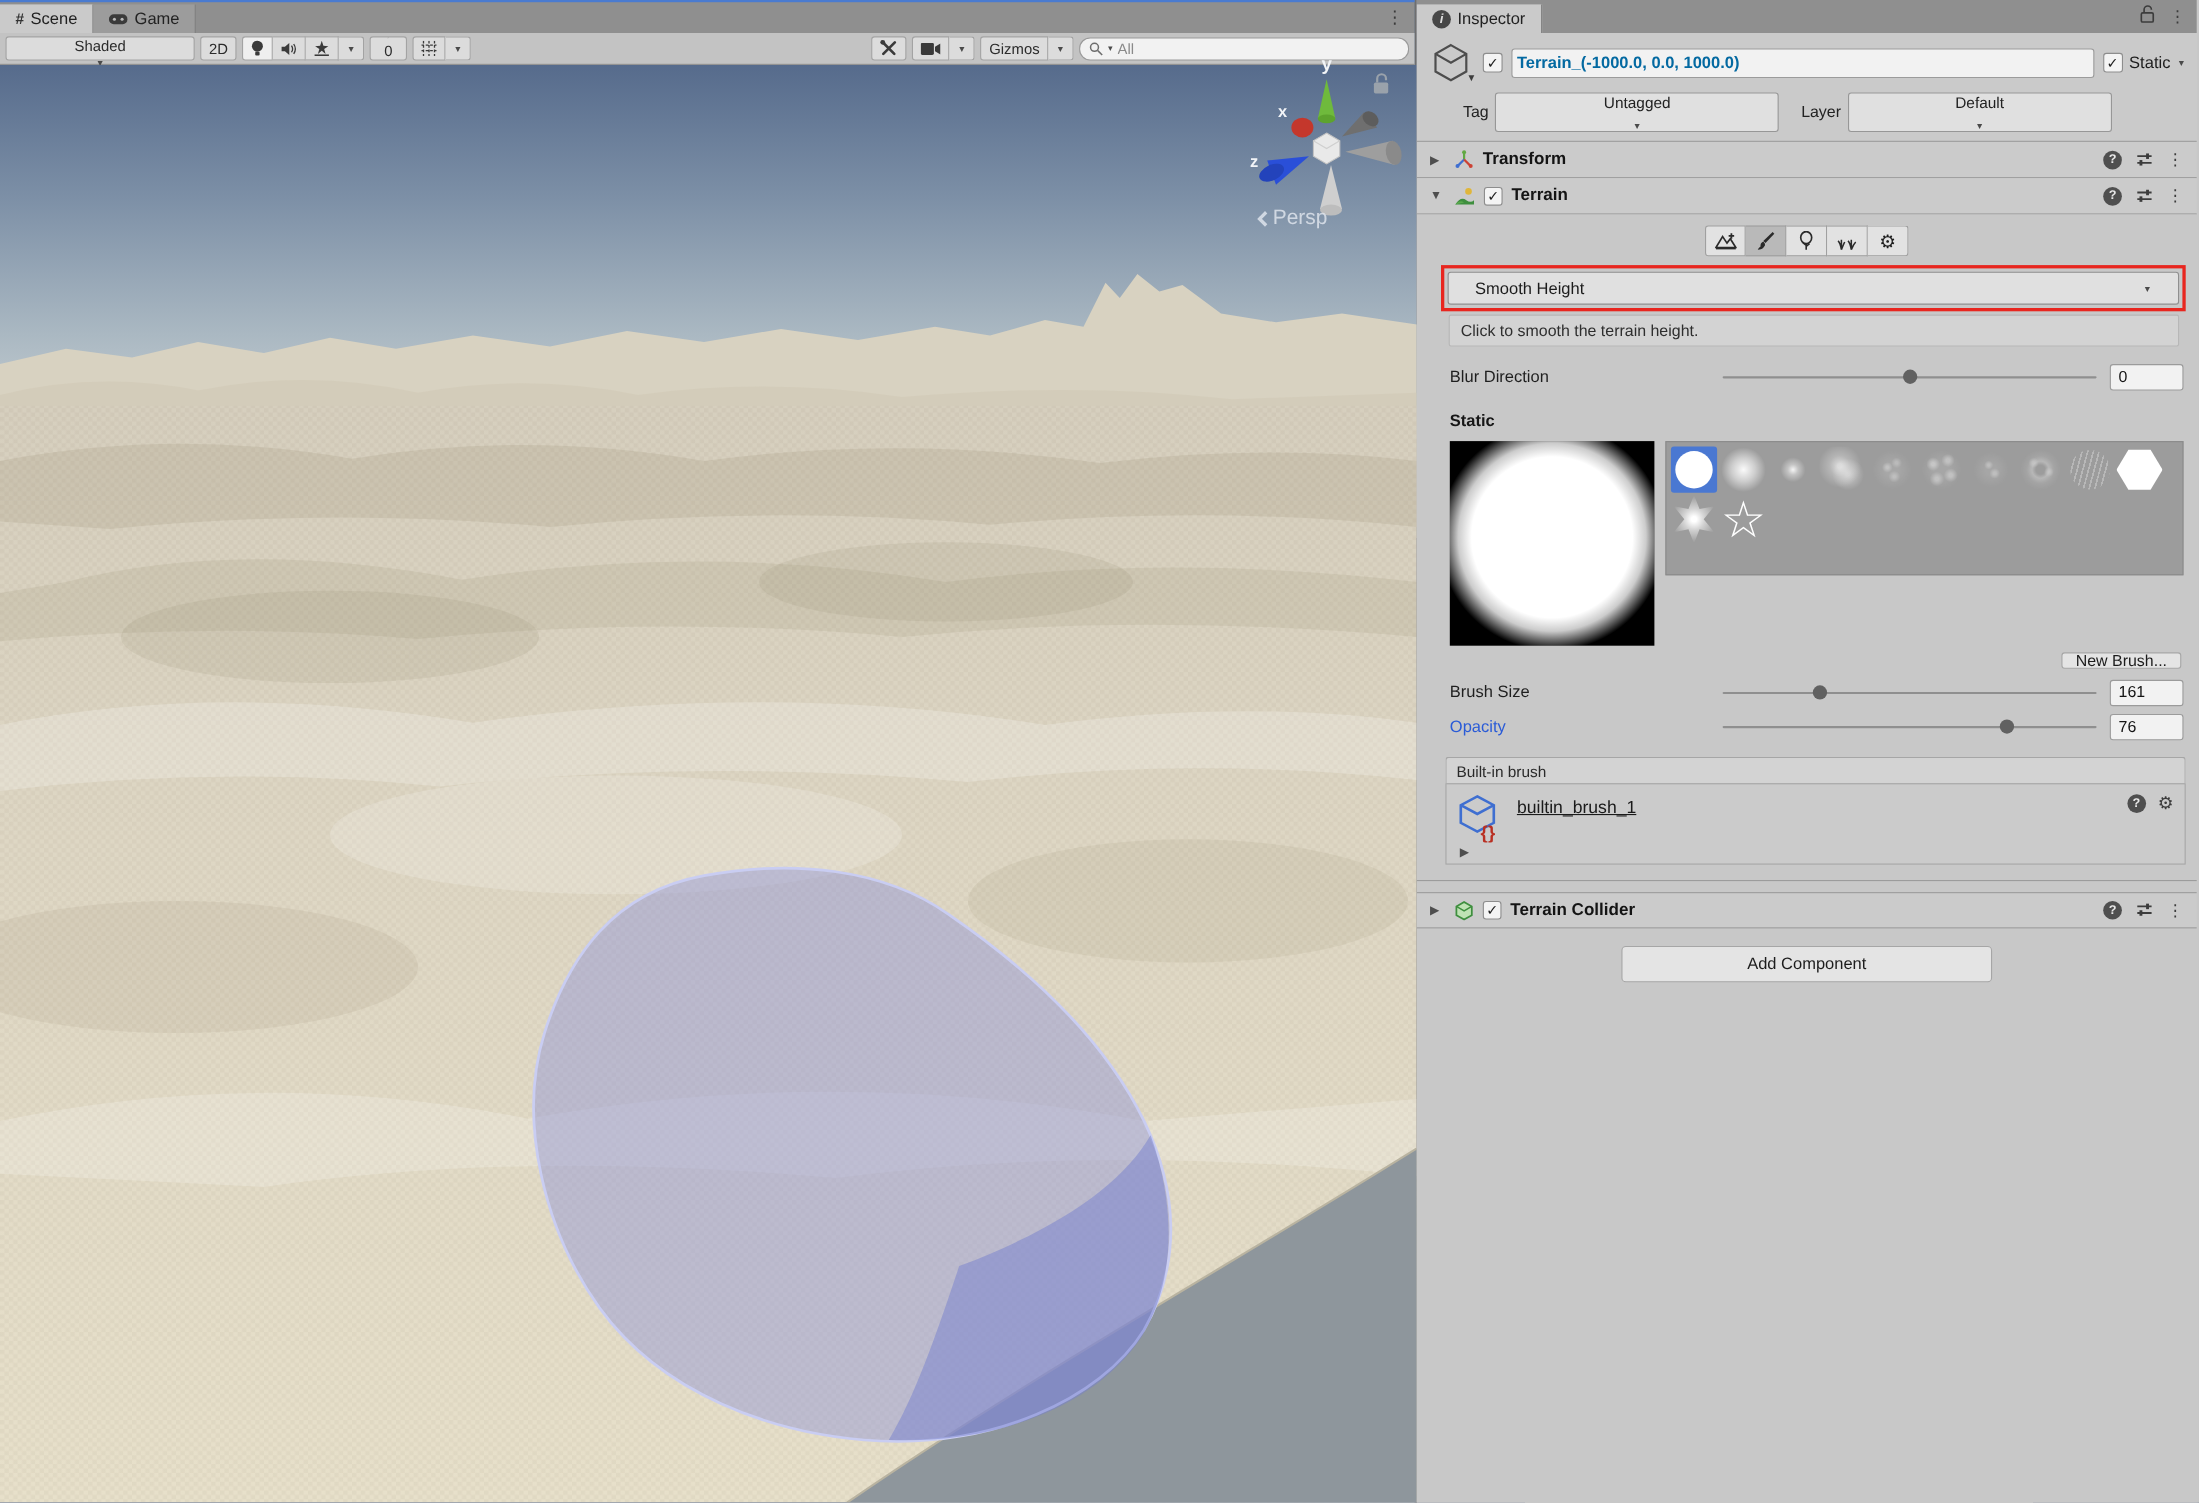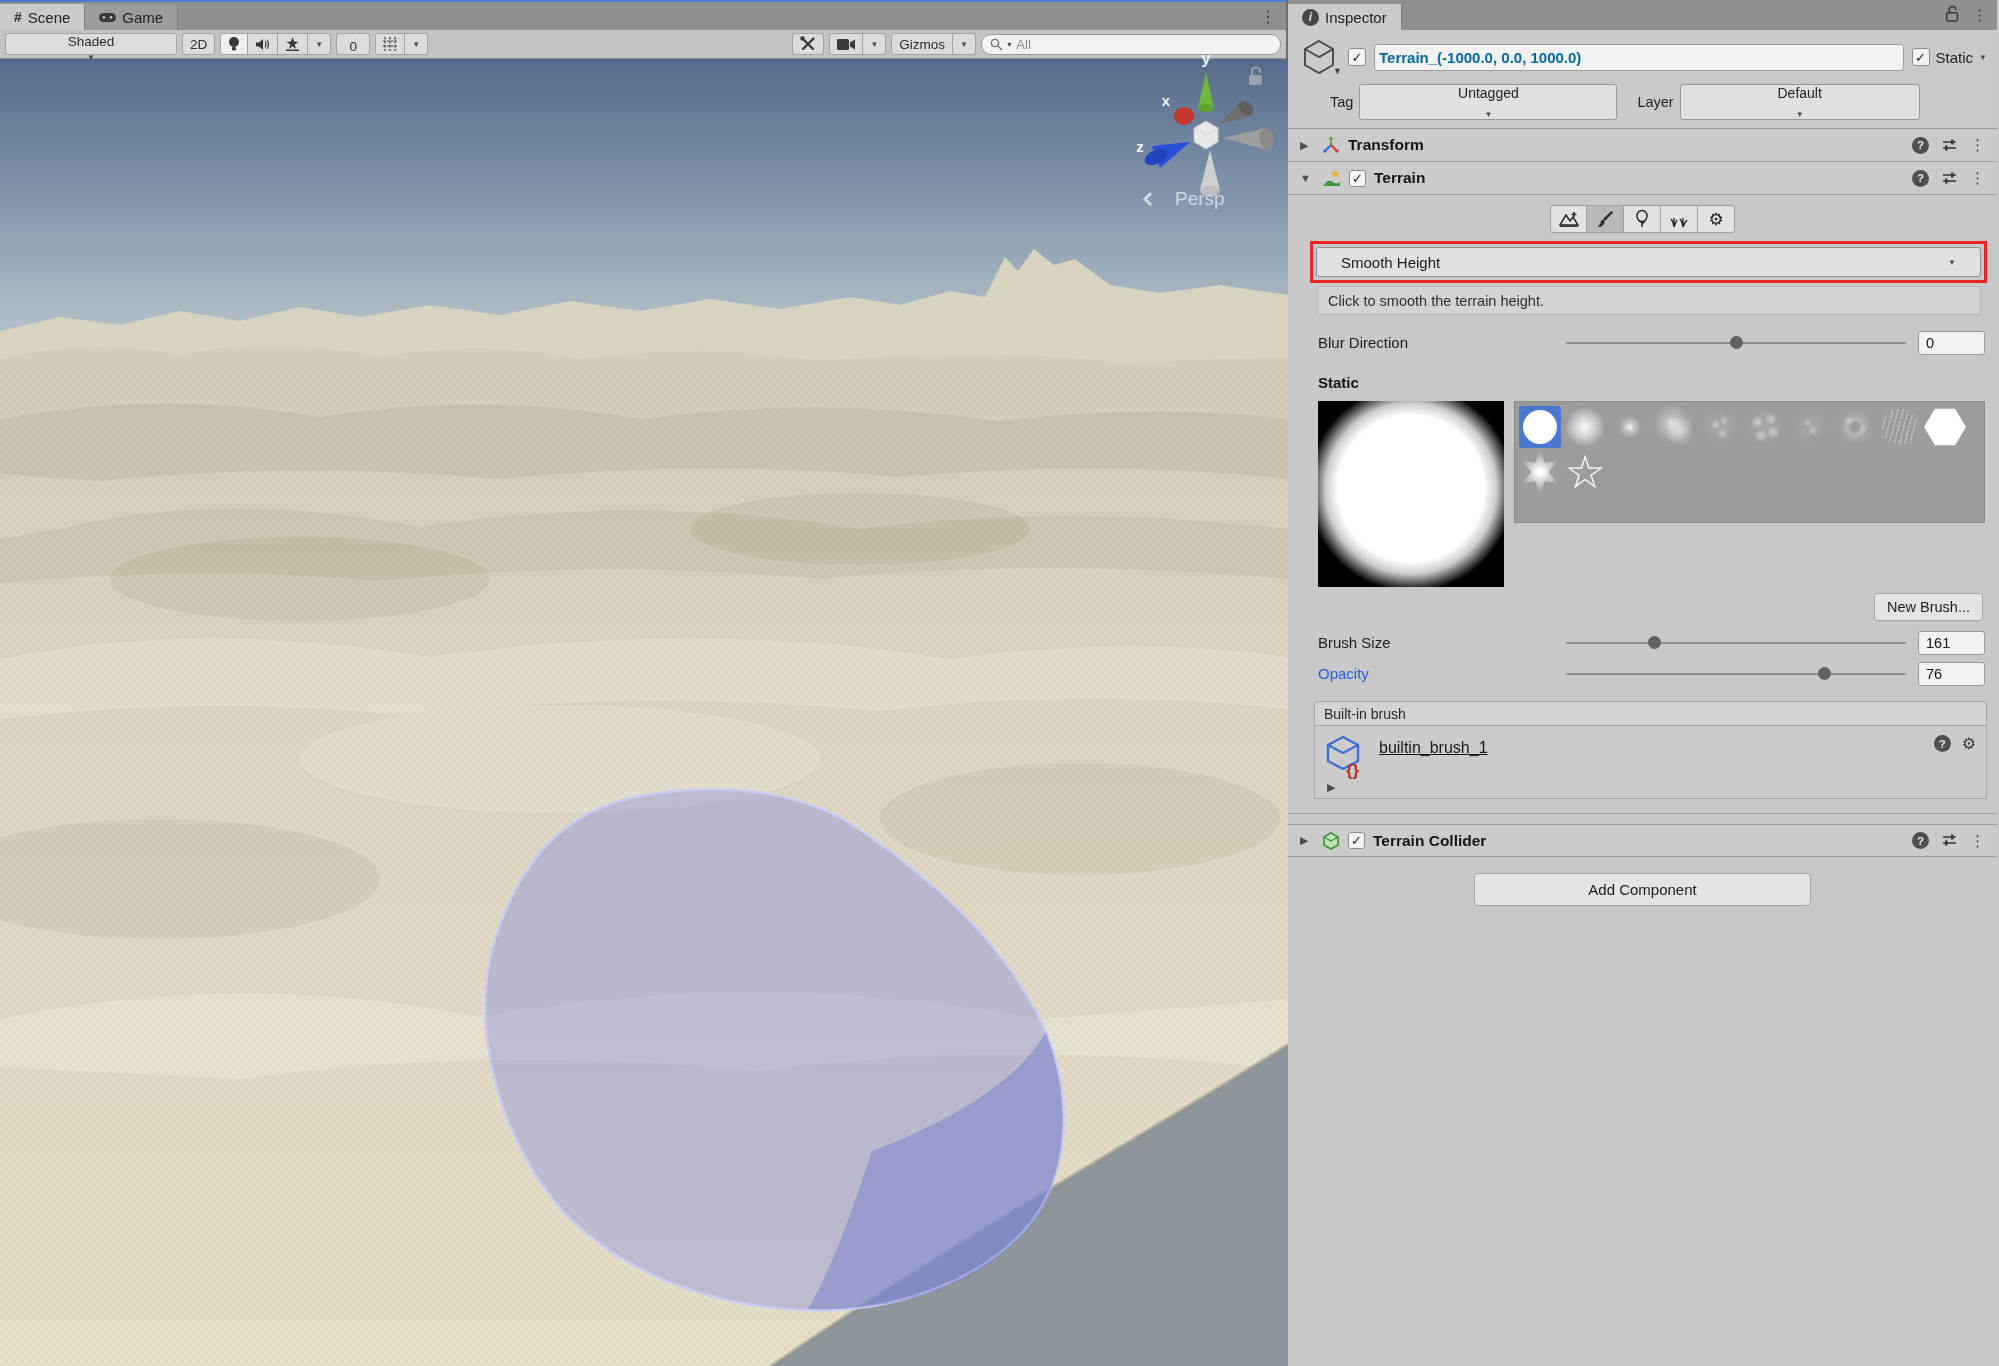--- a/index.html
+++ b/index.html
@@ -33,21 +33,21 @@
     display:flex; align-items:center; padding:0 8px; gap:3px; }
   .searchbox input { border:none; outline:none; background:transparent; font-size:13.5px; color:#333; width:230px;
     font-family:"Liberation Sans", sans-serif; }
   .searchbox input::placeholder { color:#8a8a8a; }
   svg.ic { display:block; }
 
   .scene-view { position:absolute; left:0; top:59px; width:1288px; height:1307px; }
 
   
   .gizmo-wrap { position:absolute; left:1128px; top:50px; width:160px; height:175px; }
-  .persp-label { position:absolute; left:1145px; top:188px; display:flex; align-items:center; gap:20px;
+  .persp-label { position:absolute; left:1145px; top:188px; display:flex; align-items:center; gap:2px;
     color:rgba(228,233,240,.8); font-size:19px; }
   .persp-chevron { width:10px; height:10px; border-left:3px solid rgba(228,233,240,.8);
     border-bottom:3px solid rgba(228,233,240,.8); transform:rotate(45deg); }
   .scene-lock { position:absolute; left:1247px; top:66px; }
 
   
   .inspector { position:relative; width:709px; height:1366px; background:#c8c8c8; display:flex; flex-direction:column; }
   .inspector .tabbar { background:#8f8f8f; }
   .insp-right-icons { margin-left:auto; align-self:center; display:flex; align-items:center; gap:12px; padding-right:10px; }
   .info-ico { width:17px; height:17px; border-radius:50%; background:#474747; color:#ddd; font-size:12px; font-weight:bold;
@@ -140,21 +140,21 @@
       repeating-linear-gradient(105deg, rgba(255,255,255,.8) 0 1.5px, transparent 1.5px 5px); }
   .g-hexagon { width:42px; height:38px; background:#fff;
       clip-path:polygon(26% 2%, 74% 2%, 100% 50%, 74% 98%, 26% 98%, 0% 50%); }
   .g-star-6 { width:44px; height:44px; background:radial-gradient(circle, #fff 8%, rgba(255,255,255,.55) 32%, rgba(255,255,255,0) 70%);
       clip-path:polygon(50% 0%, 62% 29%, 94% 23%, 71% 50%, 94% 77%, 62% 71%, 50% 100%, 38% 71%, 6% 77%, 29% 50%, 6% 23%, 38% 29%); }
   .g-star-outline { color:#fff; font-size:46px; line-height:42px; }
 
   .newbrush-row { display:flex; justify-content:flex-end; margin:6px 14px 0 0; }
   .btn { background:#e4e4e4; border:1px solid #a6a6a6; border-radius:3px; font-size:14.5px; color:#1c1c1c;
     display:flex; align-items:center; justify-content:center; }
-  .newbrush-btn { height:28px; padding:0 12px;justify-content:center; }
+  .newbrush-btn { height:15px; padding:0 12px;justify-content:center; }
 
   .builtin-bar { margin:14px 10px 0 26px; height:24px; background:#d3d3d3; border:1px solid #a6a6a6;
     border-bottom:none; border-radius:3px 3px 0 0; display:flex; align-items:center; padding:0 9px;
     font-size:14px; color:#2a2a2a; }
   .asset-block { margin:0 10px 0 26px; background:#cbcbcb; border:1px solid #a6a6a6; padding:9px 10px 4px 10px; }
   .asset-row { display:flex; align-items:flex-start; gap:12px; }
   .asset-title { font-size:16px; color:#1a1a1a; margin-top:4px;text-decoration:underline; }
   .asset-icons { margin-left:auto; display:flex; gap:11px; align-items:center; }
   .gear-sm { font-size:16px; color:#3c3c3c; line-height:1; }
   .asset-fold { margin:2px 0 0 2px; }

